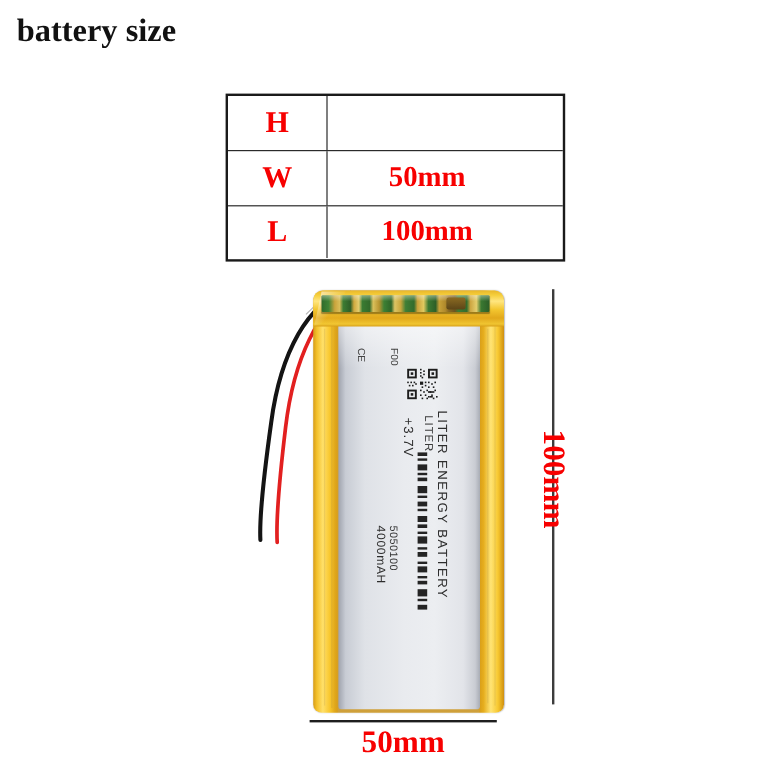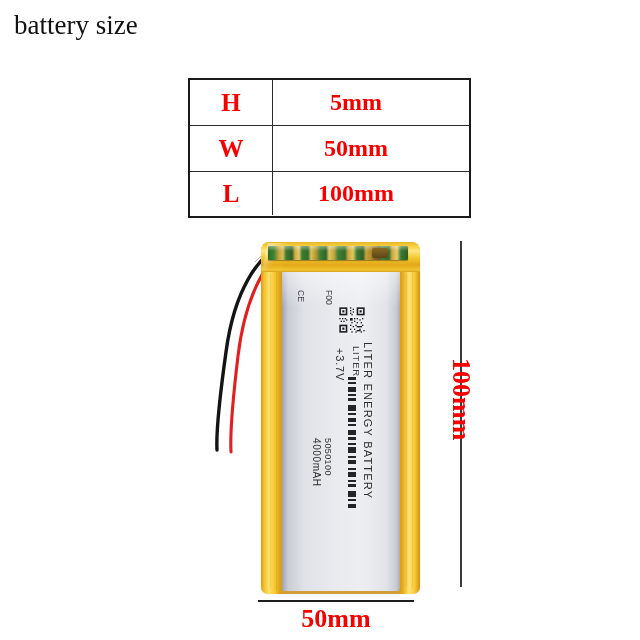--- a/index.html
+++ b/index.html
@@ -21,21 +21,21 @@
     height: 640px;
     background: #ffffff;
   }
 
   
   #page-title {
     position: absolute;
     left: 14px;
     top: 8px;
     font-family: "Liberation Serif", serif;
-    font-weight: normal;
+    font-weight: bold;
     font-size: 27px;
     line-height: 34px;
     color: #111111;
     letter-spacing: 0px;
     white-space: nowrap;
   }
 
   
   #spec-table {
     position: absolute;
@@ -345,21 +345,20 @@
 </head>
 <body>
 
 <div id="page">
 
   <div id="page-title">battery size</div>
 
   <div id="spec-table">
     <div class="spec-row">
       <div class="spec-key">H</div>
-      <div class="spec-val">5mm</div>
     </div>
     <div class="spec-row">
       <div class="spec-key">W</div>
       <div class="spec-val">50mm</div>
     </div>
     <div class="spec-row">
       <div class="spec-key">L</div>
       <div class="spec-val">100mm</div>
     </div>
   </div>

